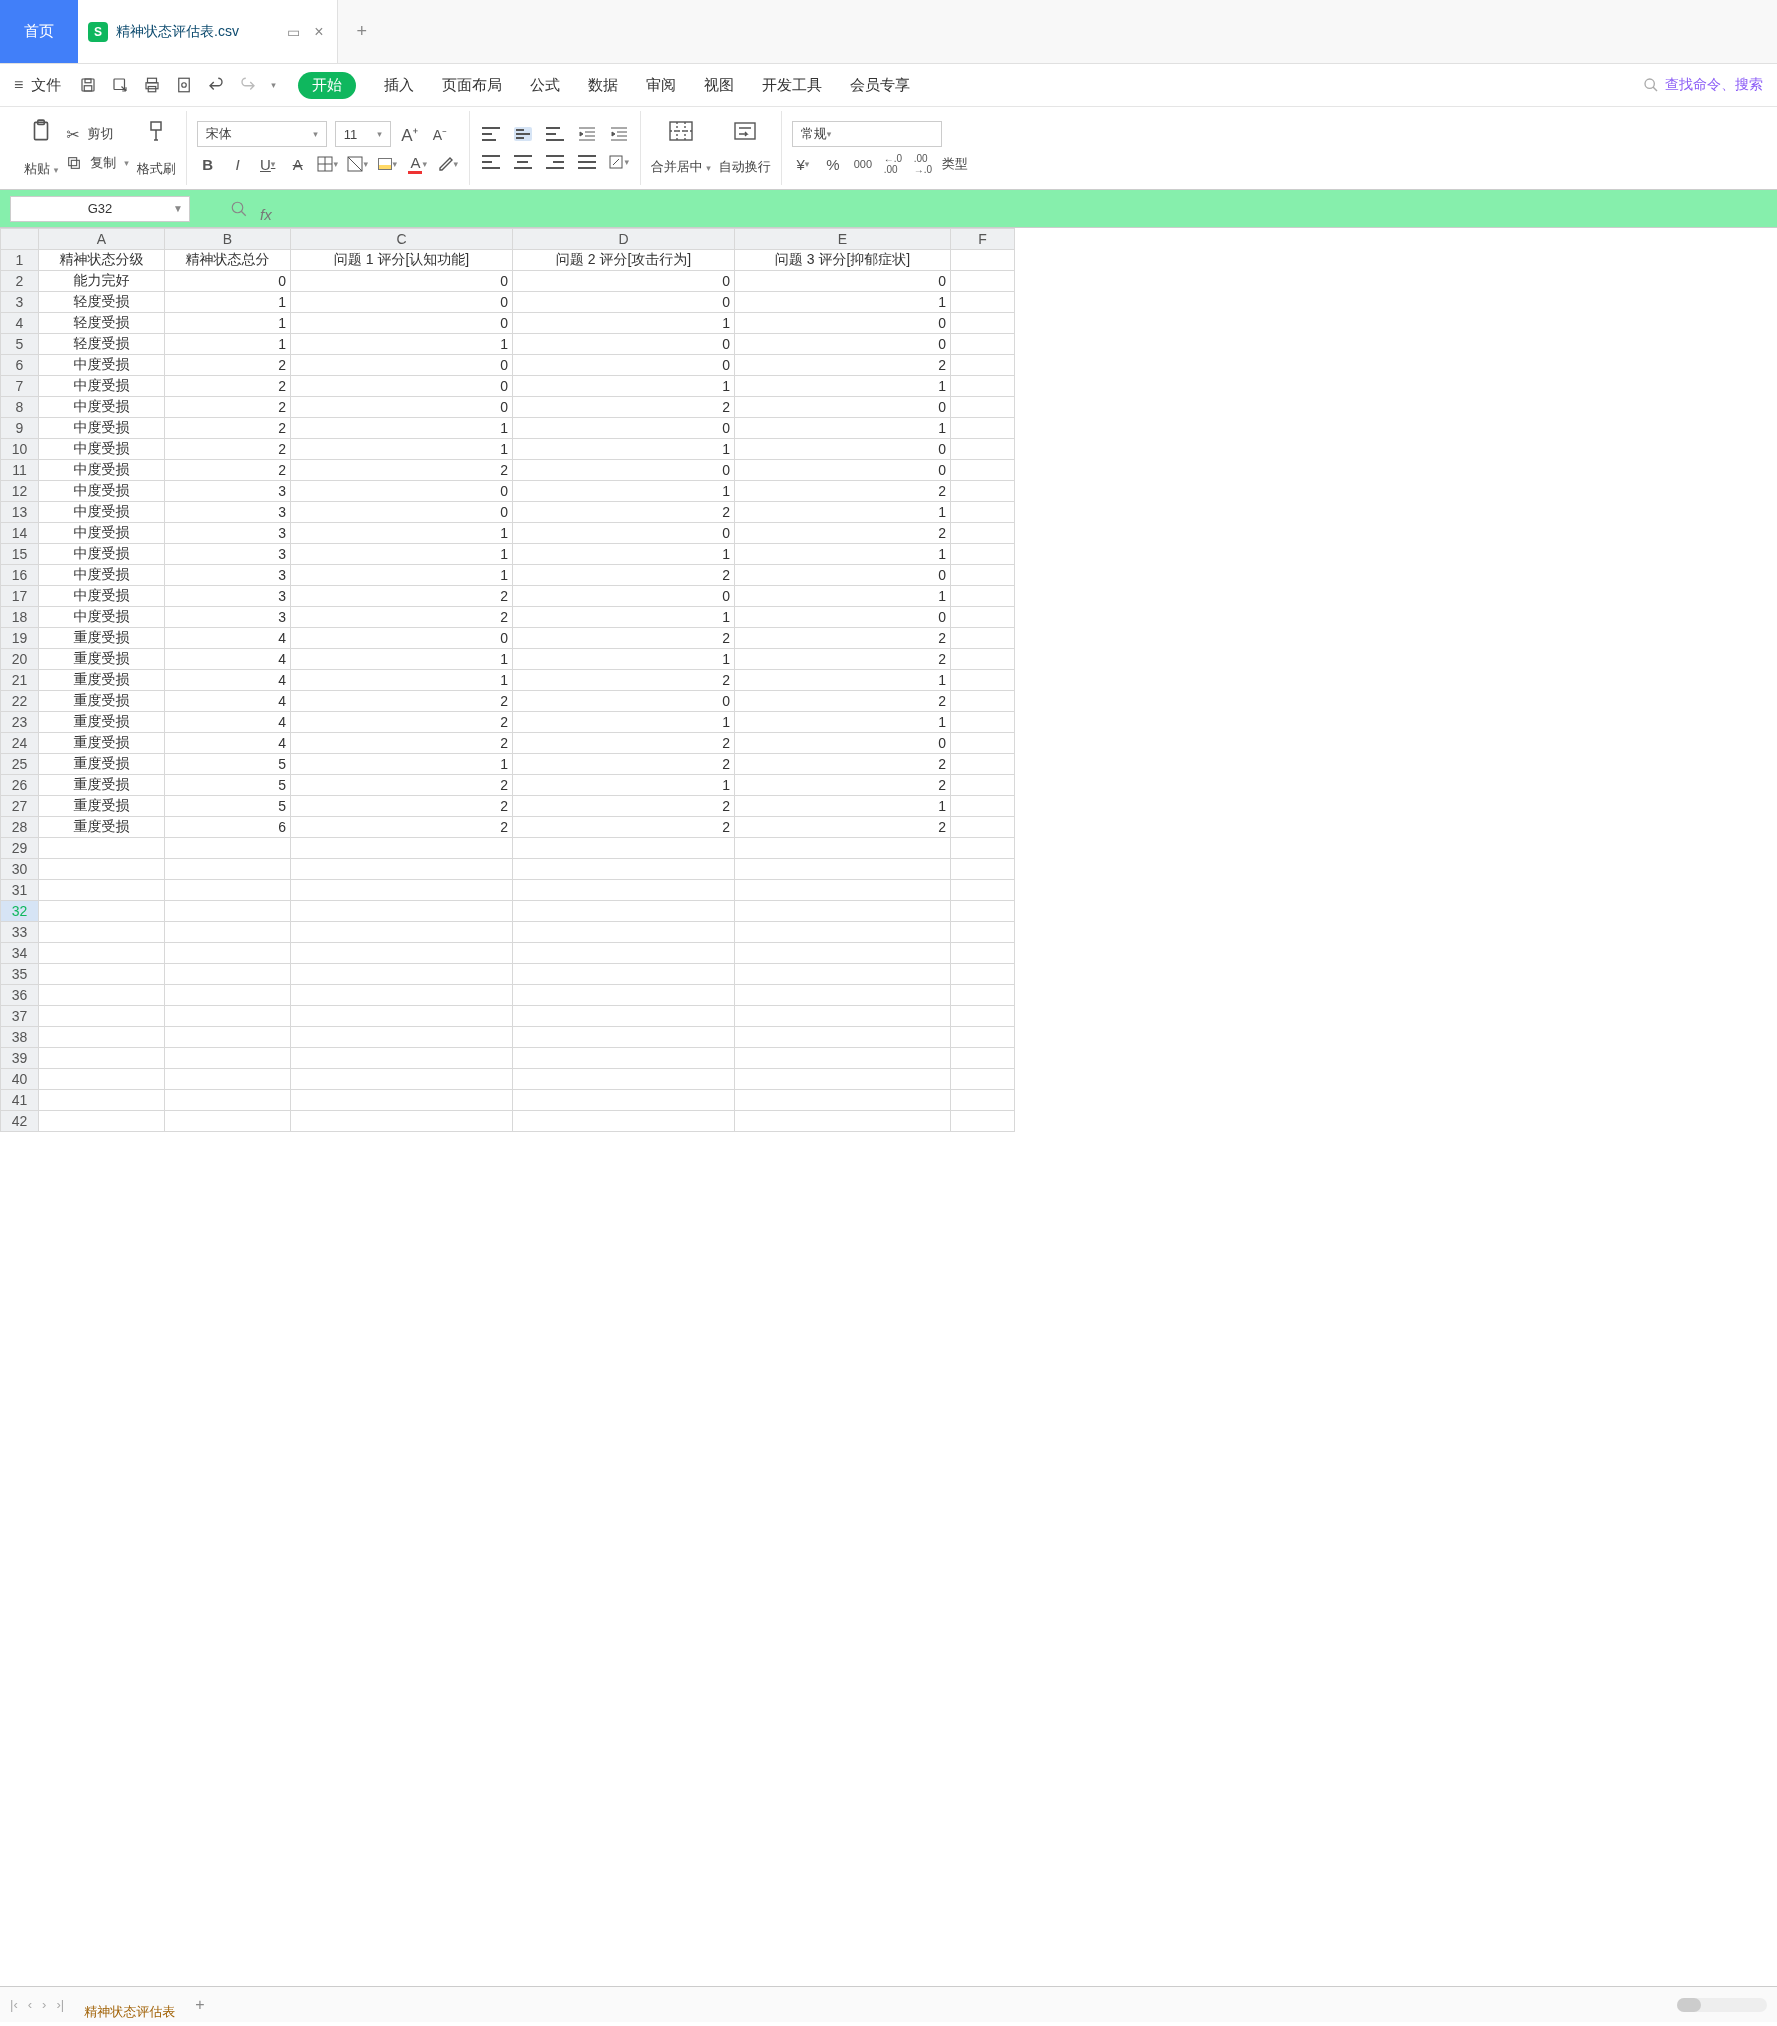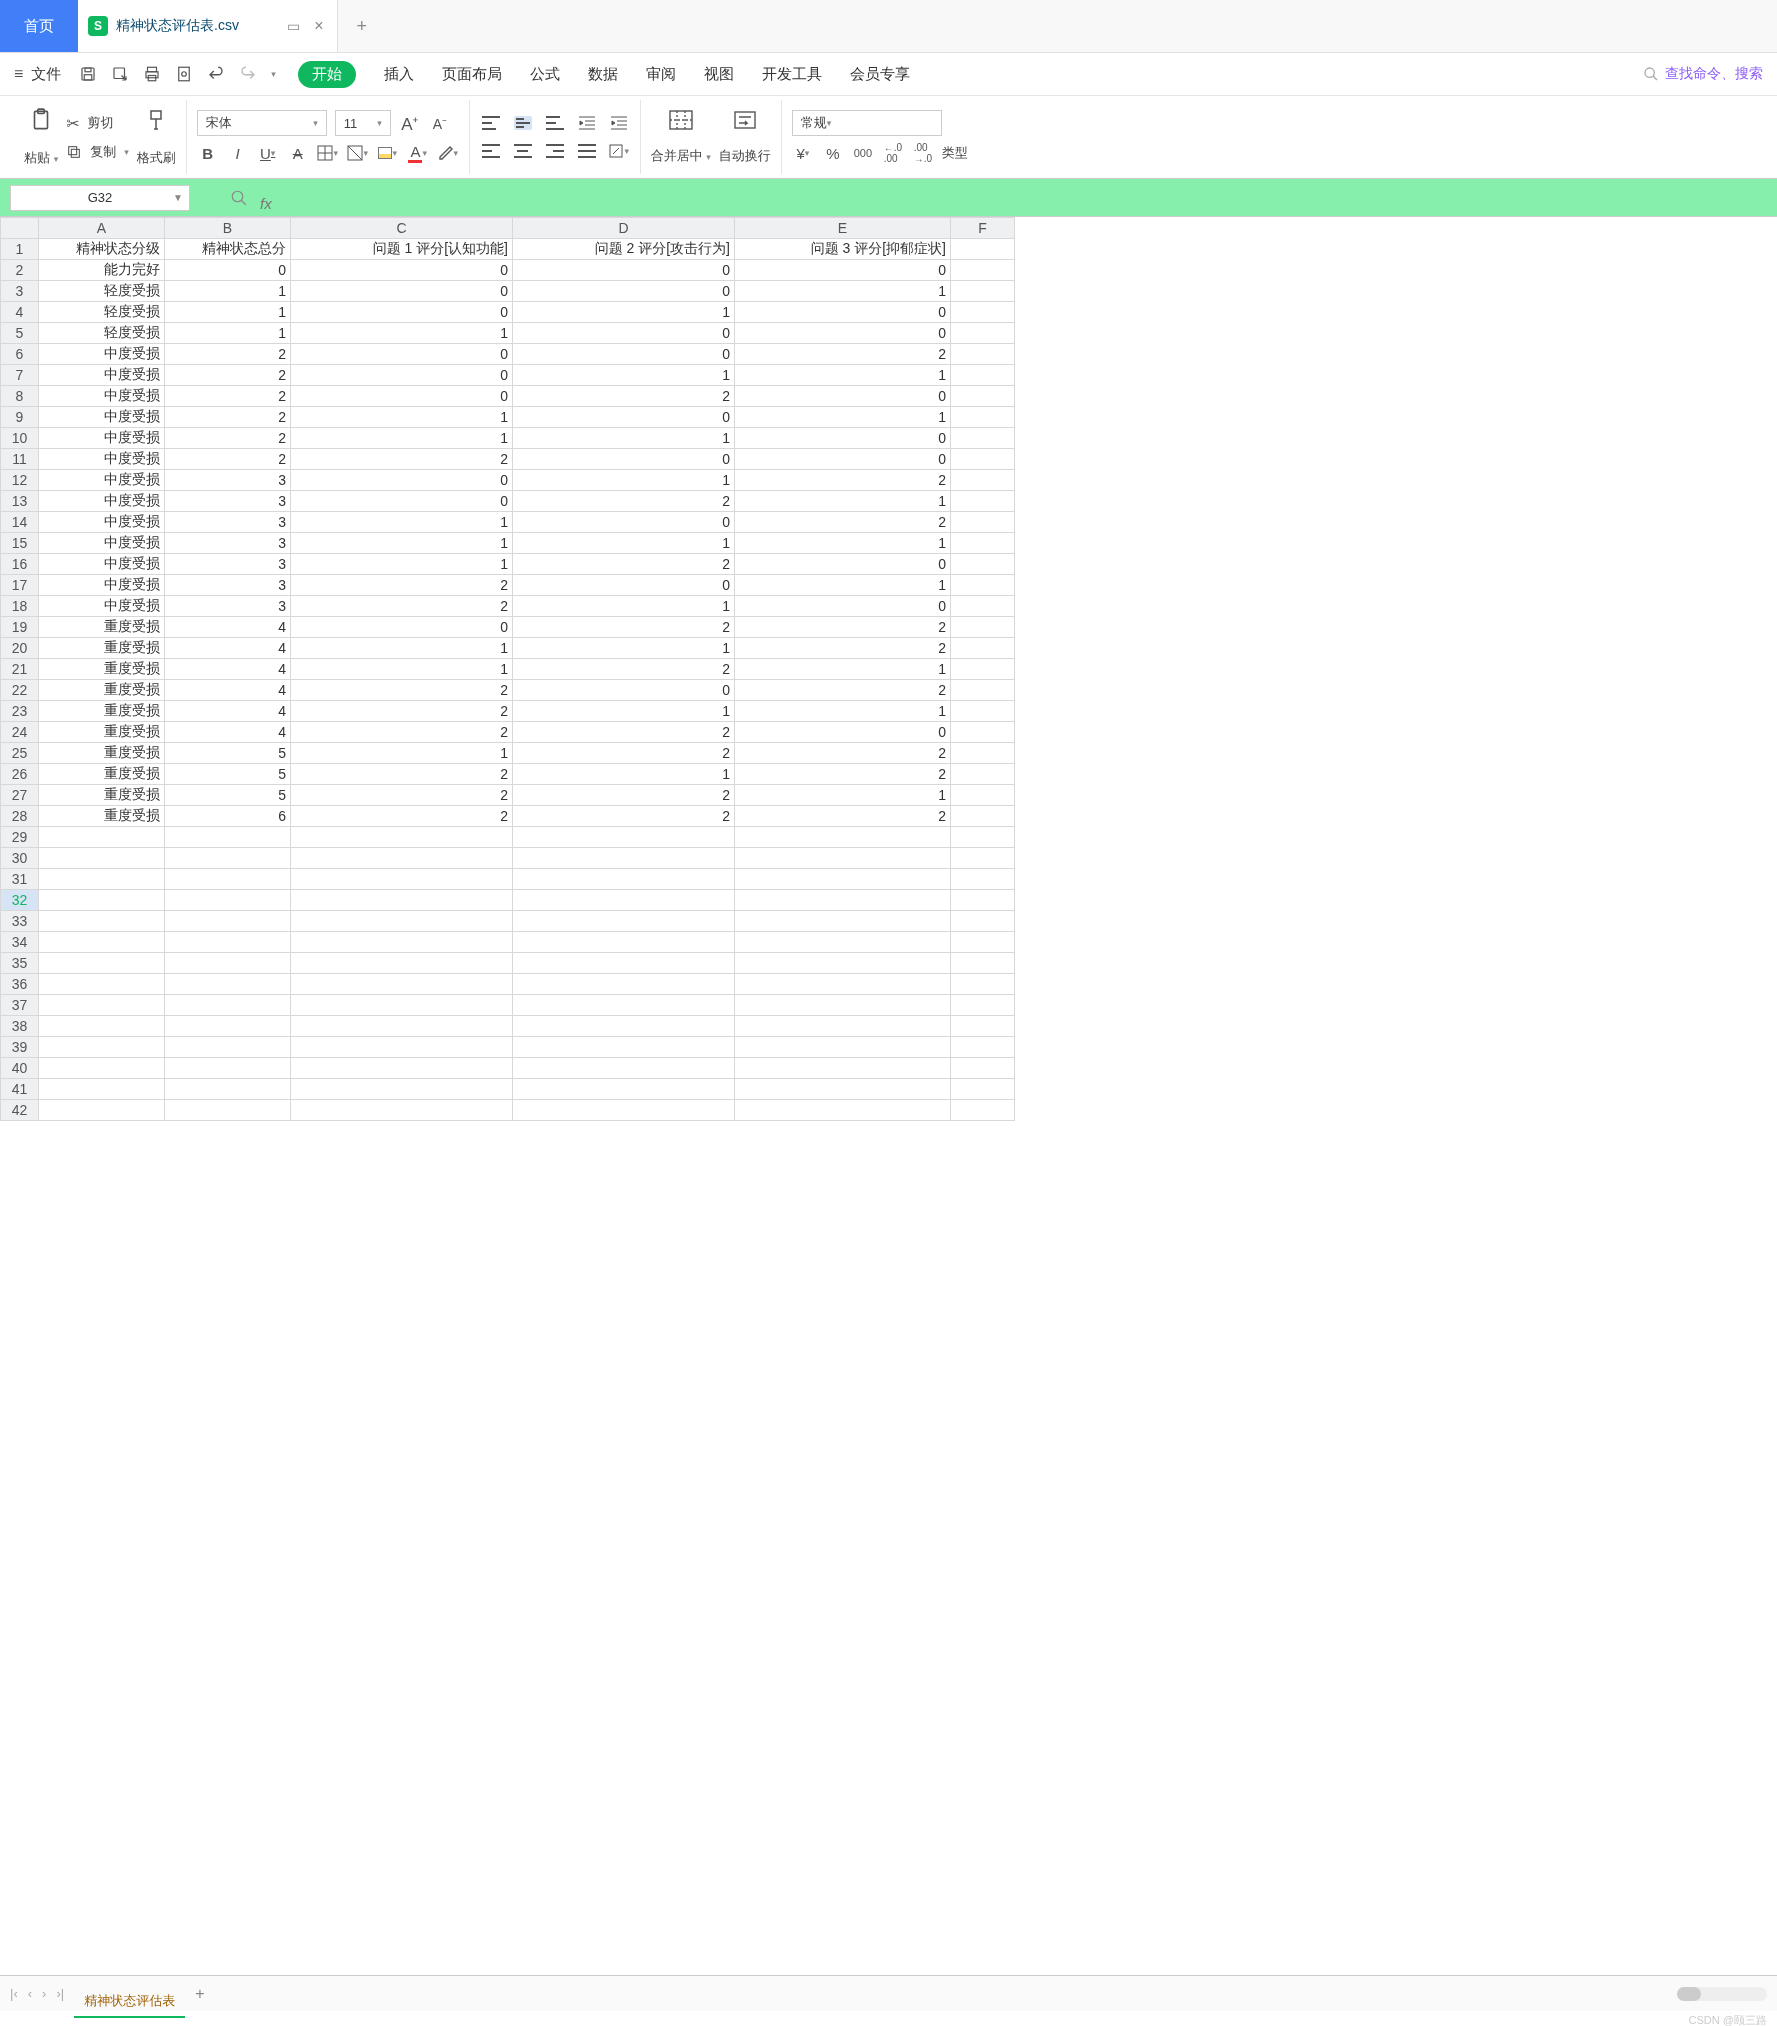--- a/index.html
+++ b/index.html
@@ -1,19 +1,19 @@
 <!DOCTYPE html>
 <html><head>
 <meta charset="utf-8">
 <style>
 * { margin: 0; padding: 0; box-sizing: border-box; font-family: "Microsoft YaHei", "PingFang SC", sans-serif; }
 body { background: #fff; font-size: 13px; color: #333; overflow: hidden; }
 
 
-.titlebar { display: flex; align-items: center; height: 53px; background: #f8f8f8; border-bottom: 1px solid #e0e0e0; }
+.titlebar { display: flex; align-items: center; height: 64px; background: #f8f8f8; border-bottom: 1px solid #e0e0e0; }
 .home-tab { background: #417ff9; color: #fff; height: 100%; display: flex; align-items: center; padding: 0 24px; font-size: 15px; }
 .doc-tab { background: #fff; height: 100%; display: flex; align-items: center; padding: 0 14px 0 10px; gap: 8px; border-right: 1px solid #e0e0e0; }
 .wps-logo { width: 20px; height: 20px; background: #0fb75e; border-radius: 4px; color: #fff; font-size: 12px; display: flex; align-items: center; justify-content: center; font-weight: bold; }
 .doc-tab .label { font-size: 14px; color: #0c4a6e; }
 .doc-tab .slide-icon { color: #888; font-size: 14px; margin-left: 40px; }
 .doc-tab .close { color: #888; font-size: 16px; margin-left: 6px; }
 .new-tab { padding: 0 18px; color: #888; font-size: 18px; }
 
 
 .menubar { display: flex; align-items: center; height: 42px; padding: 0 14px; gap: 4px; }
@@ -56,21 +56,21 @@
 .fx-lbl { font-style: italic; font-size: 15px; margin-top: 12px; }
 
 
 .grid-wrap { overflow: auto; height: calc(100vh - 48px - 42px - 84px - 38px - 36px - 20px); }
 table.sheet { border-collapse: collapse; table-layout: fixed; }
 .sheet th, .sheet td { border: 1px solid #d8d8d8; height: 21px; padding: 0 4px; font-size: 14px; font-weight: normal; white-space: nowrap; overflow: hidden; }
 .sheet thead th { background: #eef0f2; text-align: center; color: #555; position: sticky; top: 0; }
 .sheet .rowhdr { background: #eef0f2; text-align: center; color: #555; width: 38px; position: sticky; left: 0; }
 .sheet .corner { background: #eef0f2; width: 38px; position: sticky; left: 0; top: 0; z-index: 2; }
 .sheet td.num { text-align: right; }
-.sheet td.txt { text-align: right; }
+.sheet td.txt { text-align: center; }
 .col-A { width: 126px; } .col-B { width: 126px; } .col-C { width: 222px; } .col-D { width: 222px; } .col-E { width: 216px; } .col-F { width: 64px; }
 .rowhdr.active { background: #d6e4f5; color: #0fb75e; }
 
 
 .sheet-tabs { display: flex; align-items: center; height: 36px; border-top: 1px solid #ccc; padding: 0 10px; gap: 10px; background: #fafafa; }
 .nav-arrows { display: flex; gap: 10px; color: #aaa; }
 .stab { color: #a16207; font-weight: 500; padding: 6px 10px; border-bottom: 2px solid #0fb75e; margin-top: 16px; }
 .add-sheet { color: #888; font-size: 16px; }
 .hscroll { margin-left: auto; width: 90px; height: 14px; background: #eee; border-radius: 7px; position: relative; }
 .hscroll .thumb { position: absolute; left: 0; width: 24px; height: 14px; background: #ccc; border-radius: 7px; }

